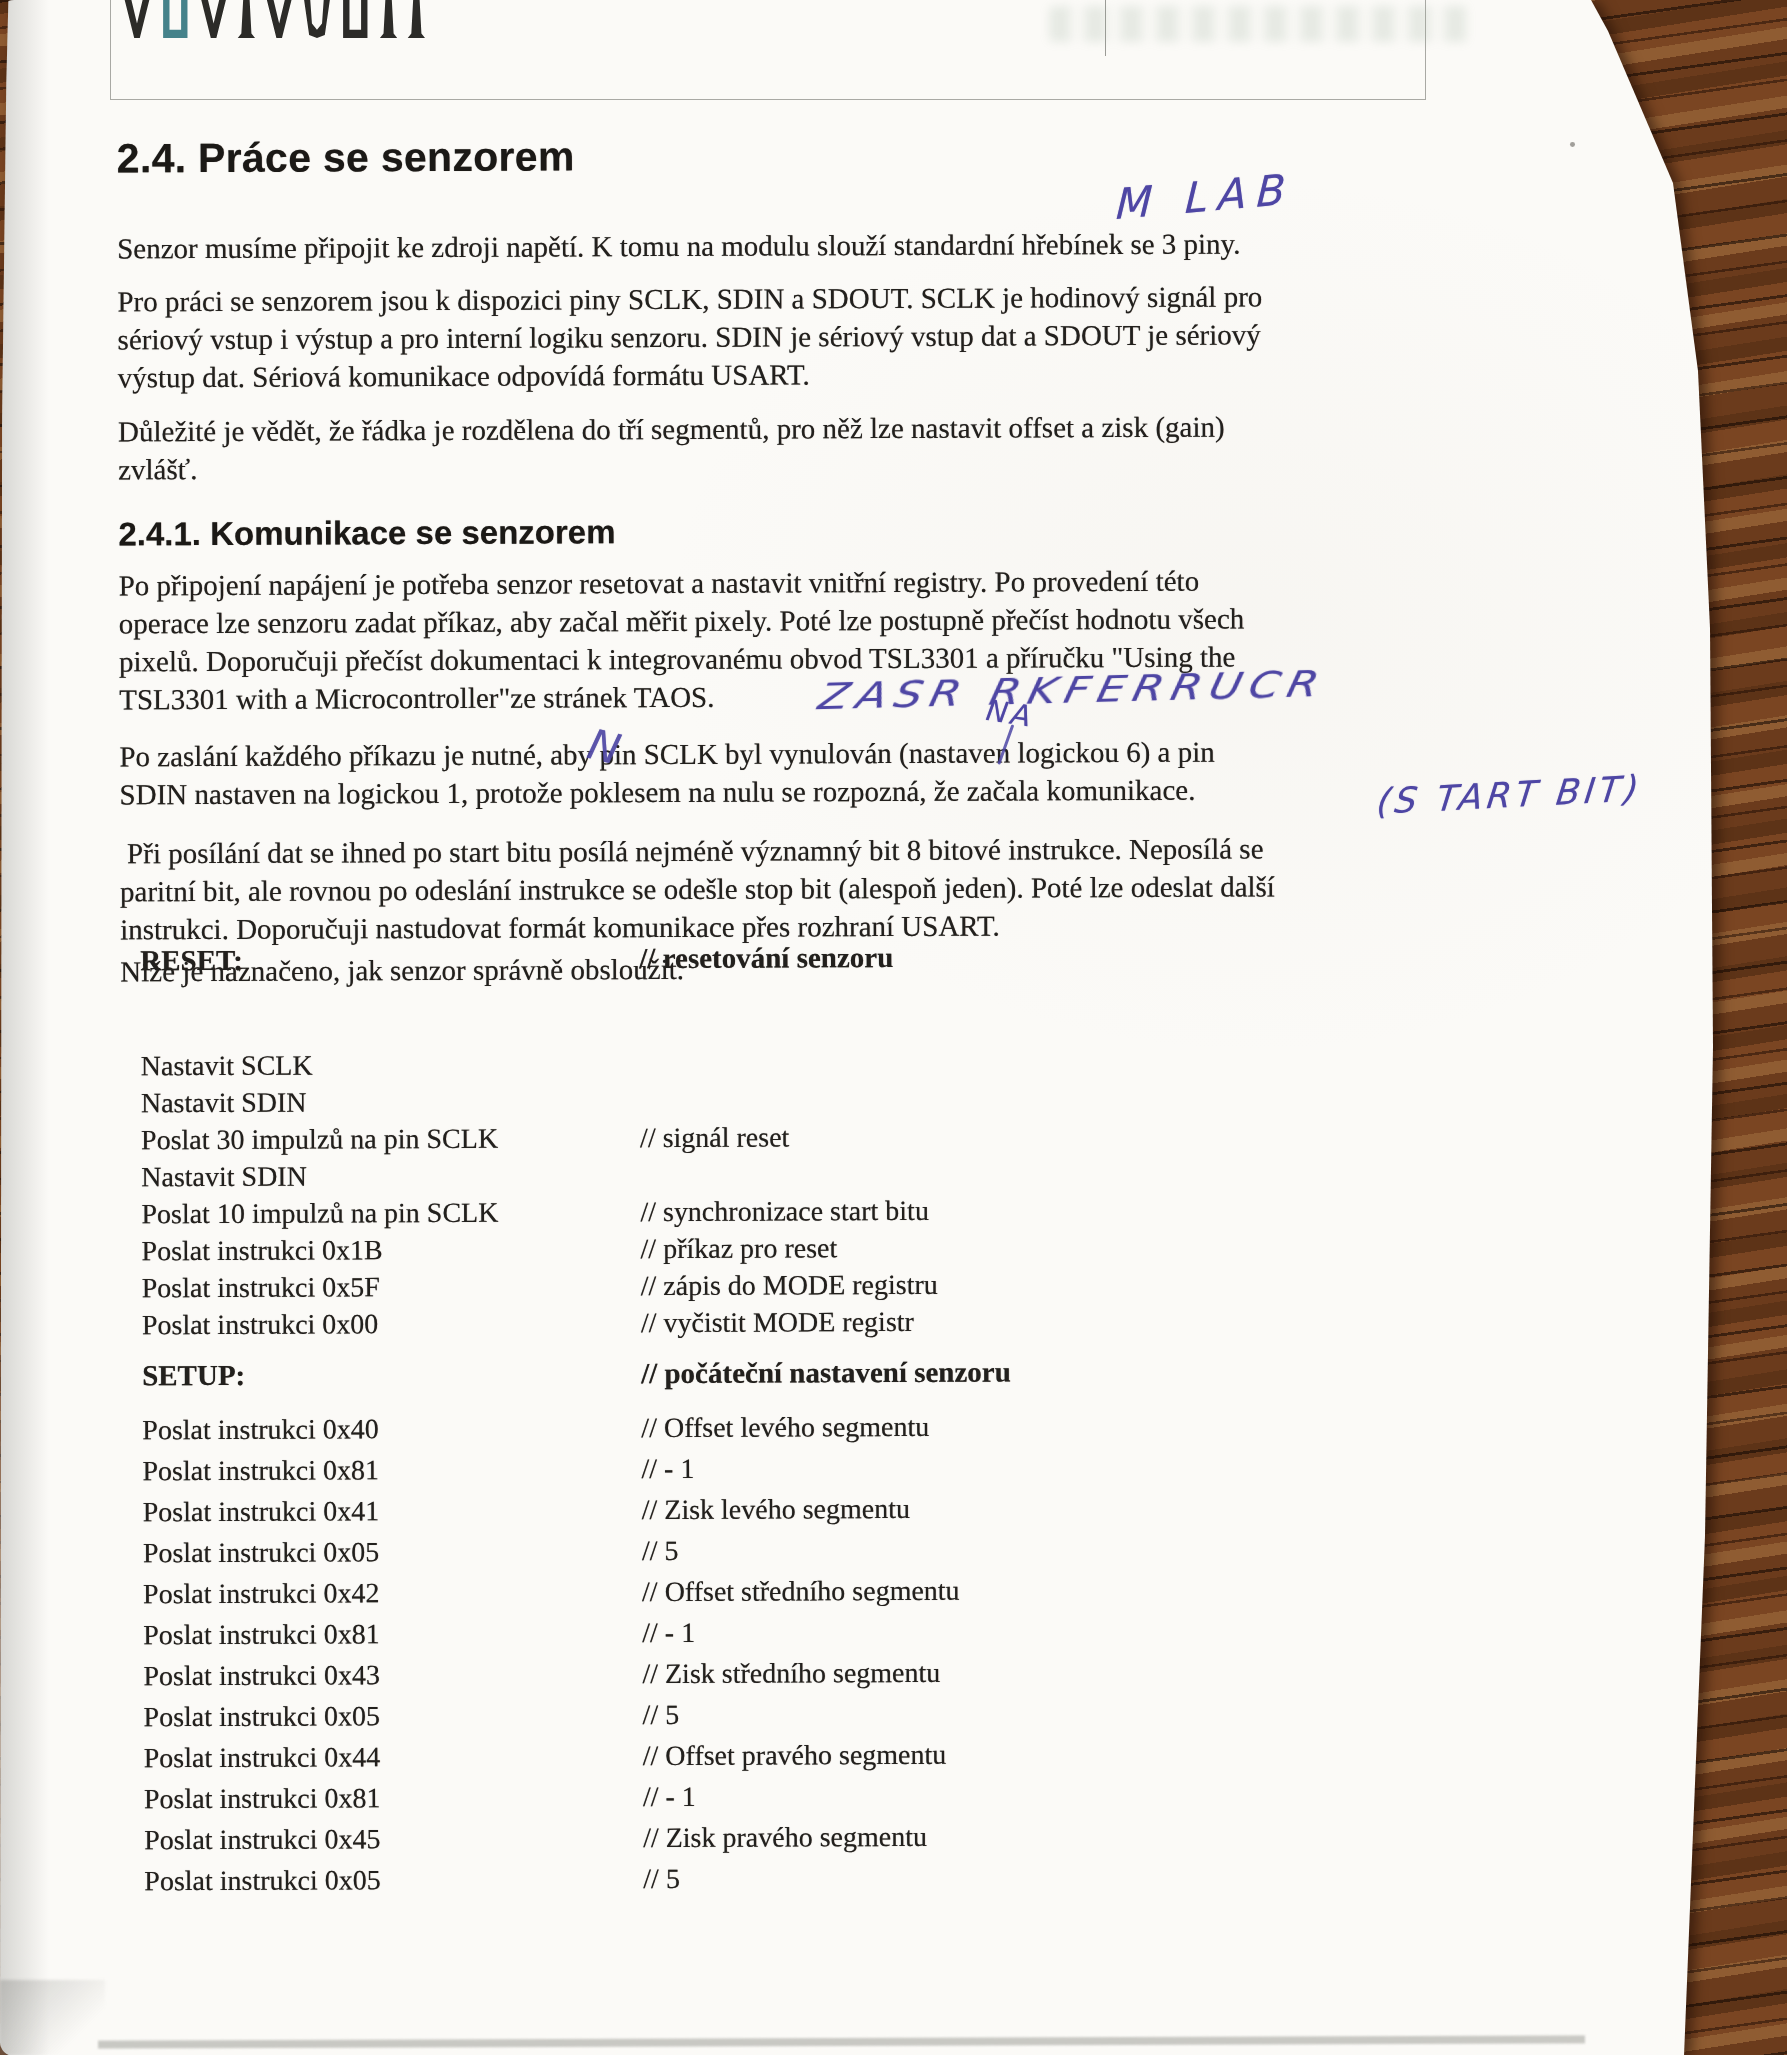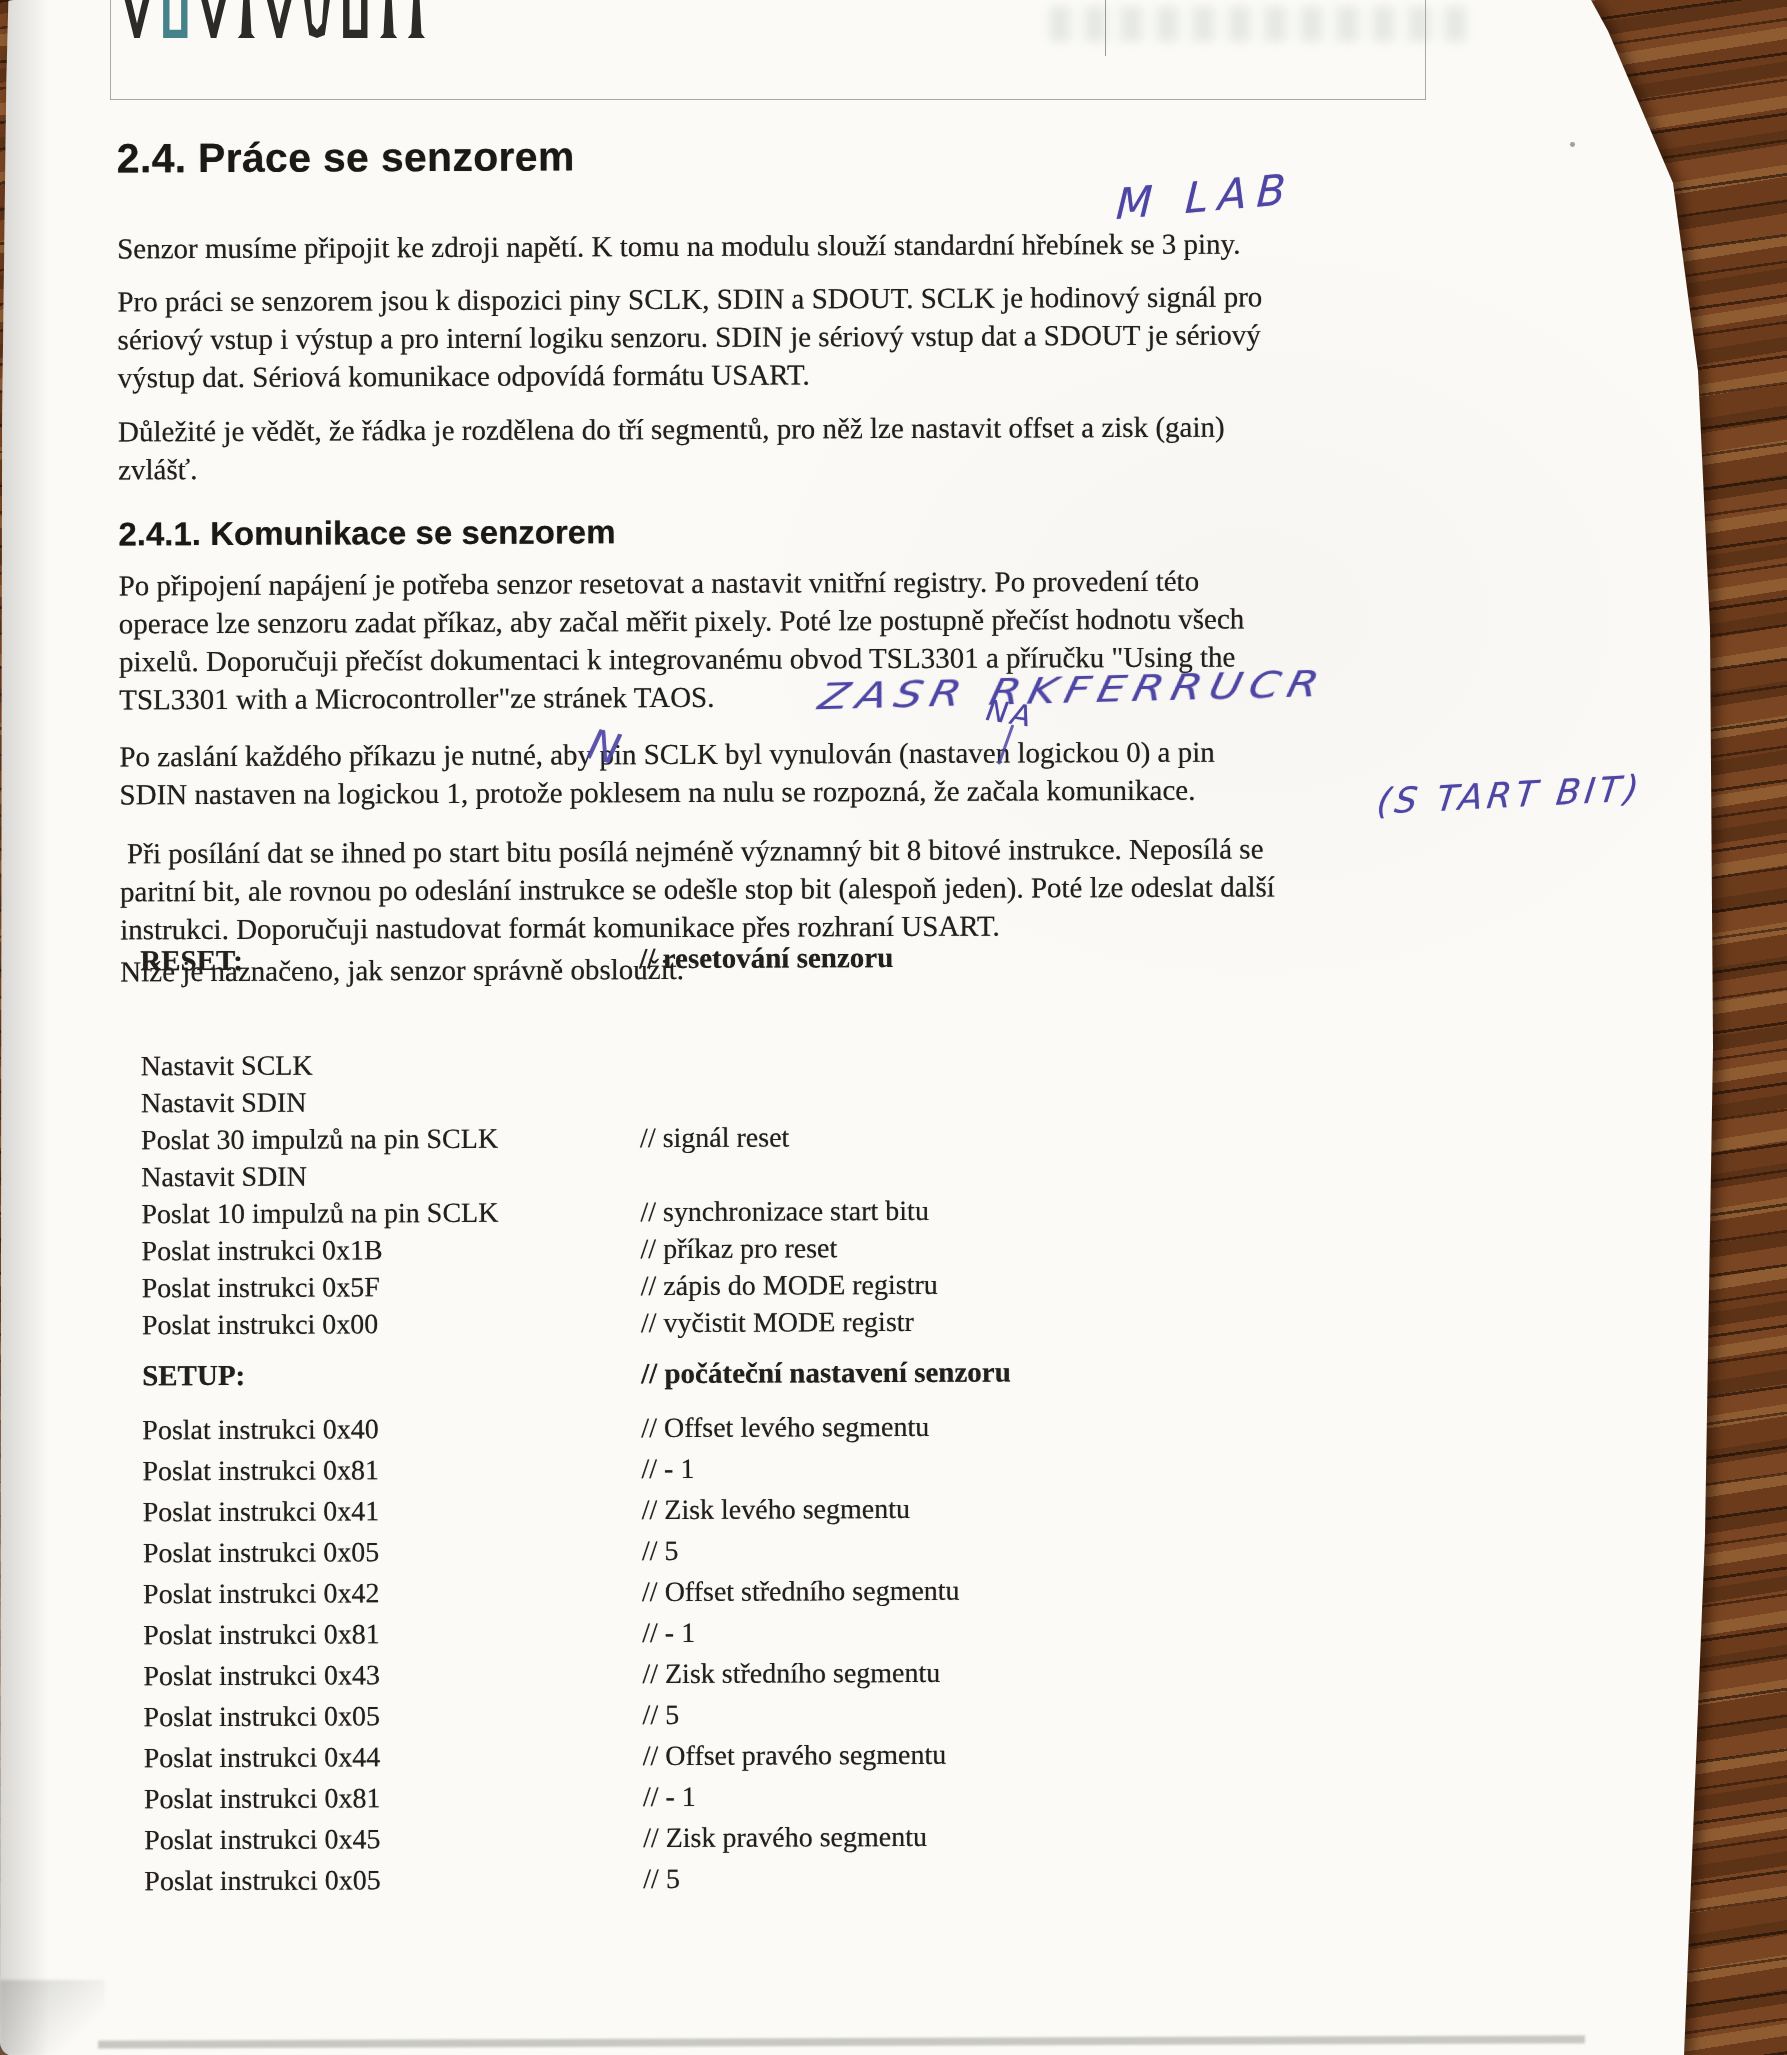--- a/index.html
+++ b/index.html
@@ -111,21 +111,21 @@
         <h2 class="sub txt">2.4.1. Komunikace se senzorem</h2>
 
         <div class="para txt" style="top:566px">
             <div class="tline">Po připojení napájení je potřeba senzor resetovat a nastavit vnitřní registry. Po provedení této</div>
             <div class="tline">operace lze senzoru zadat příkaz, aby začal měřit pixely. Poté lze postupně přečíst hodnotu všech</div>
             <div class="tline">pixelů. Doporučuji přečíst dokumentaci k integrovanému obvod TSL3301 a příručku "Using the</div>
             <div class="tline">TSL3301 with a Microcontroller"ze stránek TAOS.</div>
           </div>
 
         <div class="para txt" style="top:737px">
-          <div class="tline"><span>Po zaslání každého příkazu je nutné, aby </span><span class="anchor"><span>pin</span><span class="ink ink-n">N</span></span><span> SCLK byl vynulován (nastaven</span><span class="anchor"><span class="ink ink-na">NA</span><span class="ink-caret"></span></span><span> logickou 0) a pin</span></div>
+          <div class="tline"><span>Po zaslání každého příkazu je nutné, aby </span><span class="anchor"><span>pin</span><span class="ink ink-n">N</span></span><span> SCLK byl vynulován (nastaven</span><span class="anchor"><span class="ink ink-na">NA</span><span class="ink-caret"></span></span><span> logickou 6) a pin</span></div>
           <div class="tline"><span>SDIN nastaven na logickou 1, protože poklesem na nulu se rozpozná, že začala komunikace.</span></div>
         </div>
 
         <div class="para txt" style="top:834px">
             <div class="tline">&nbsp;Při posílání dat se ihned po start bitu posílá nejméně významný bit 8 bitové instrukce. Neposílá se</div>
             <div class="tline">paritní bit, ale rovnou po odeslání instrukce se odešle stop bit (alespoň jeden). Poté lze odeslat další</div>
             <div class="tline">instrukci. Doporučuji nastudovat formát komunikace přes rozhraní USART.</div>
           </div>
         <div class="para txt" style="top:952px">
             <div class="tline">Níže je naznačeno, jak senzor správně obsloužit.</div>

